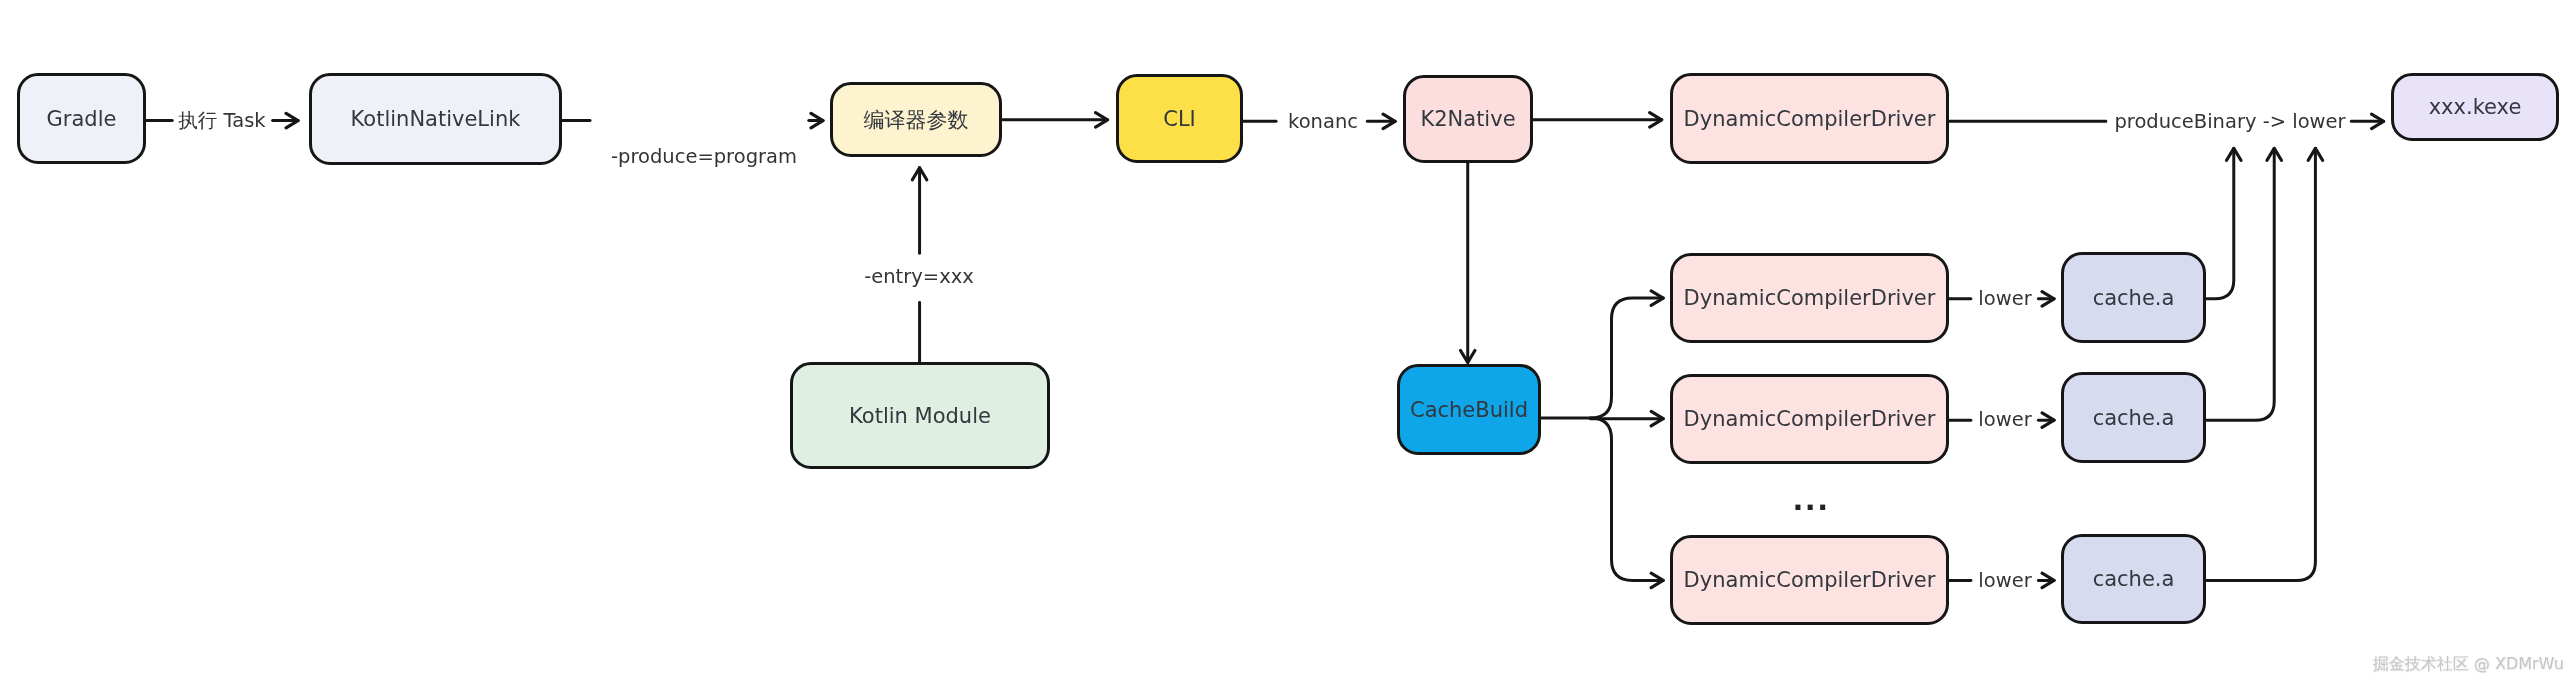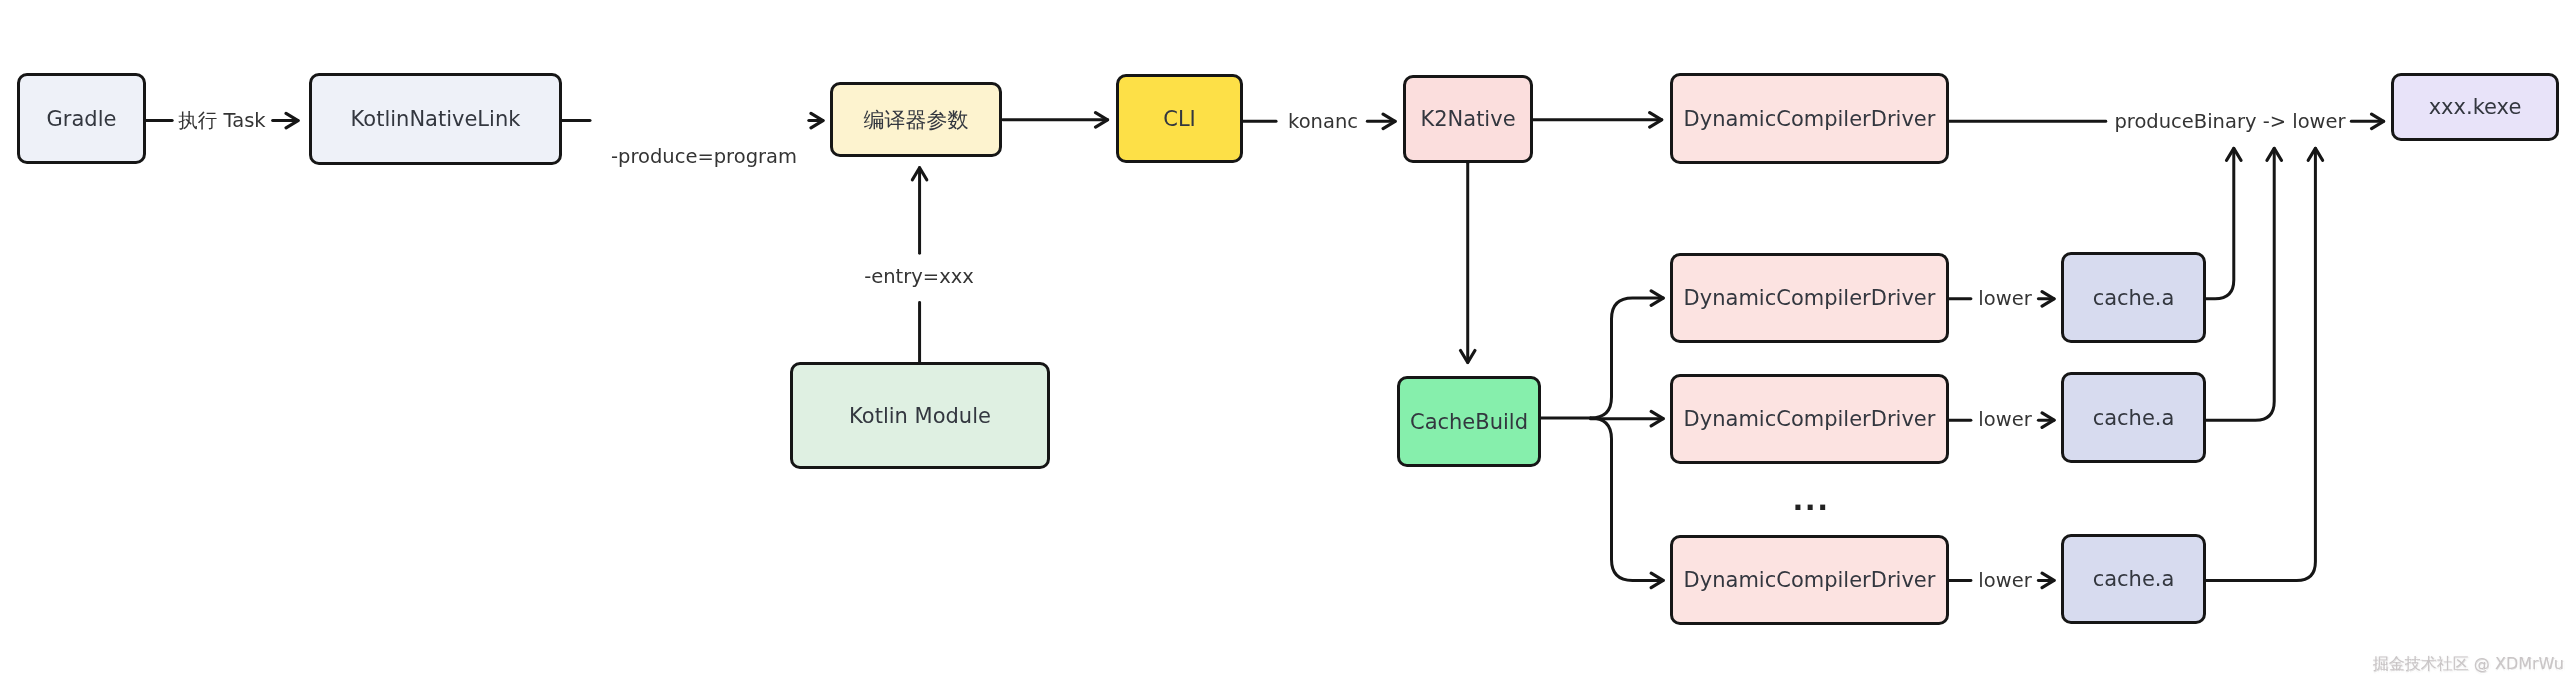--- a/index.html
+++ b/index.html
@@ -3,21 +3,21 @@
 <meta charset="utf-8">
 <style>
   html,body{margin:0;padding:0;background:#ffffff;}
   .stage{
     position:relative;width:2576px;height:695px;background:#ffffff;overflow:hidden;
     font-family:"DejaVu Sans","Liberation Sans",sans-serif;
   }
   .wires{position:absolute;left:0;top:0;width:2576px;height:695px;}
   .node{
     position:absolute;box-sizing:border-box;
-    border:3px solid #161616;border-radius:10px;
+    border:3px solid #161616;border-radius:21px;
     display:flex;align-items:center;justify-content:center;
     font-size:21px;color:#33373f;white-space:nowrap;
   }
   .elabel{
     position:absolute;transform:translate(-50%,-50%);
     font-size:19.5px;color:#343434;white-space:nowrap;
   }
   .dots{font-size:28.5px;font-weight:bold;color:#222;letter-spacing:1.5px;}
   .watermark{
     position:absolute;right:12px;top:654px;
@@ -73,21 +73,21 @@
   </svg>
 
   <div class="node" style="left:17px;top:73px;width:129px;height:91px;background:#eef1f8;">Gradle</div>
   <div class="node" style="left:309px;top:73px;width:253px;height:92px;background:#eef1f8;">KotlinNativeLink</div>
   <div class="node" style="left:830px;top:82px;width:172px;height:75px;background:#fdf3cf;">编译器参数</div>
   <div class="node" style="left:1116px;top:74px;width:127px;height:89px;background:#fde047;">CLI</div>
   <div class="node" style="left:1403px;top:75px;width:130px;height:88px;background:#fbdedd;text-align:center;">K2Native</div>
   <div class="node" style="left:1670px;top:73px;width:279px;height:91px;background:#fce3e1;">DynamicCompilerDriver</div>
   <div class="node" style="left:2391px;top:73px;width:168px;height:68px;background:#e8e3f9;">xxx.kexe</div>
   <div class="node" style="left:790px;top:362px;width:260px;height:107px;background:#dff0e2;">Kotlin Module</div>
-  <div class="node" style="left:1397px;top:376px;width:144px;height:91px;background:#86efac;">CacheBuild</div>
+  <div class="node" style="left:1397px;top:364px;width:144px;height:91px;background:#0ea5e9;">CacheBuild</div>
   <div class="node" style="left:1670px;top:253px;width:279px;height:90px;background:#fce3e1;">DynamicCompilerDriver</div>
   <div class="node" style="left:2061px;top:252px;width:145px;height:91px;background:#d7dbef;">cache.a</div>
   <div class="node" style="left:1670px;top:374px;width:279px;height:90px;background:#fce3e1;">DynamicCompilerDriver</div>
   <div class="node" style="left:2061px;top:372px;width:145px;height:91px;background:#d7dbef;">cache.a</div>
   <div class="node" style="left:1670px;top:535px;width:279px;height:90px;background:#fce3e1;">DynamicCompilerDriver</div>
   <div class="node" style="left:2061px;top:534px;width:145px;height:90px;background:#d7dbef;">cache.a</div>
 
   <div class="elabel" style="left:222px;top:120px;">执行 Task</div>
   <div class="elabel" style="left:704px;top:120px;margin-top:36px;">-produce=program</div>
   <div class="elabel" style="left:1323px;top:121px;">konanc</div>

